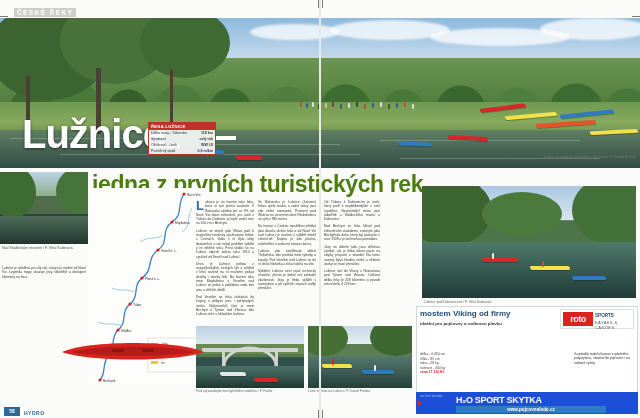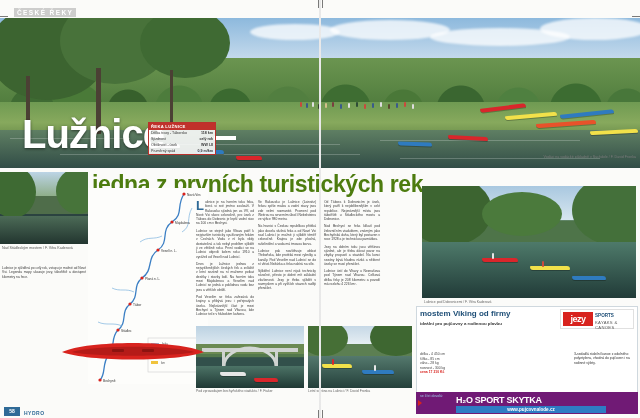--- a/index.html
+++ b/index.html
@@ -188,21 +188,21 @@
   .roto-kayaks { position:absolute; left:34px; top:10px; font-size:4.2px; color:#555; letter-spacing:0.3px; }
   .ad-boat {
     position:absolute; left:58px; top:338px; width:150px; height:26px;
   }
   .ad-specs { position:absolute; left:420px; top:352px; width:74px; font-size:3.4px; line-height:4.6px; color:#444; }
   .ad-bubble {
     position:absolute; right:8px; top:352px; width:58px; font-size:3.4px; line-height:4.4px; color:#333;
   }
   .ad-footer {
     position:absolute; left:416px; top:392px; width:222px; height:22px;
-    background:#701a75;
+    background:#1d4ed8;
   }
   .ad-footer .h2o {
     position:absolute; left:40px; top:3px; font-size:9px; font-weight:bold; color:#ffffff; letter-spacing:-0.3px;
   }
   .ad-footer .url {
     position:absolute; left:40px; top:14px; width:150px; height:7px;
     background:#2e7cc4; color:#fff; font-size:4.6px; font-weight:bold; text-align:center; line-height:7px;
   }
   .ad-footer .where { position:absolute; left:4px; top:2px; font-size:3.6px; color:#9dc5e4; }
   .ad-arrow {
@@ -426,21 +426,21 @@
     <div class="person" style="left:24px;top:33px;background:#d9262b;height:6px;"></div>
     <div class="person" style="left:66px;top:39px;background:#e8e8e8;height:6px;"></div>
   </div>
   <div class="cap-b2">Letní sezóna na Lužnici / F. David Fronka</div>
 
   <div class="ad"></div>
   <div class="ad-title">mostem Viking od firmy</div>
   <div class="ad-sub">ideální pro půjčovny a rodinnou plavbu</div>
 
   <div class="roto-logo">
-    <div class="roto-red">jezy</div>
+    <div class="roto-red">roto</div>
     <div class="roto-sports">SPORTS</div>
     <div class="roto-kayaks">KAYAKS &amp; CANOES</div>
   </div>
 
   <svg class="ad-boat" viewBox="0 0 150 26">
     <path d="M4,14 C30,2 120,2 146,14 C120,24 30,24 4,14 Z" fill="#d8231e"></path>
     <path d="M14,14 C36,7 114,7 136,14 C114,19 36,19 14,14 Z" fill="#b51b18"></path>
     <rect x="54" y="11" width="12" height="3" rx="1" fill="#8d1310"></rect>
     <rect x="84" y="11" width="12" height="3" rx="1" fill="#8d1310"></rect>
   </svg>

